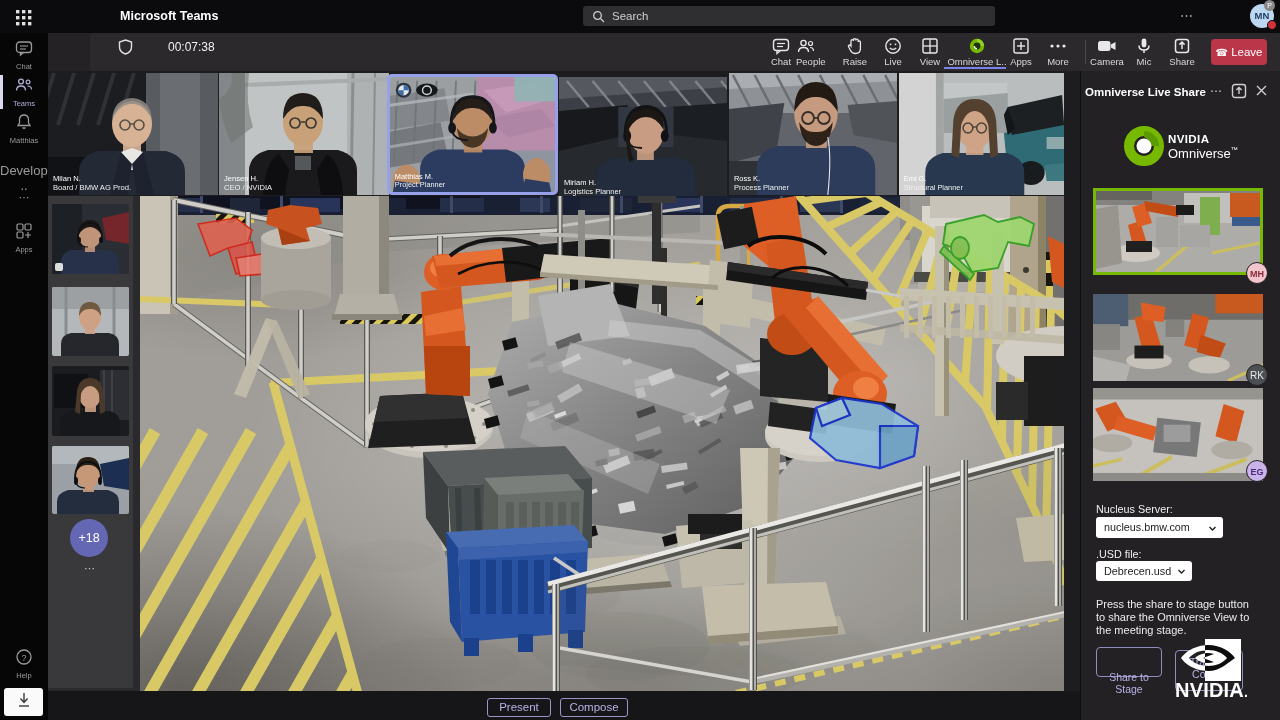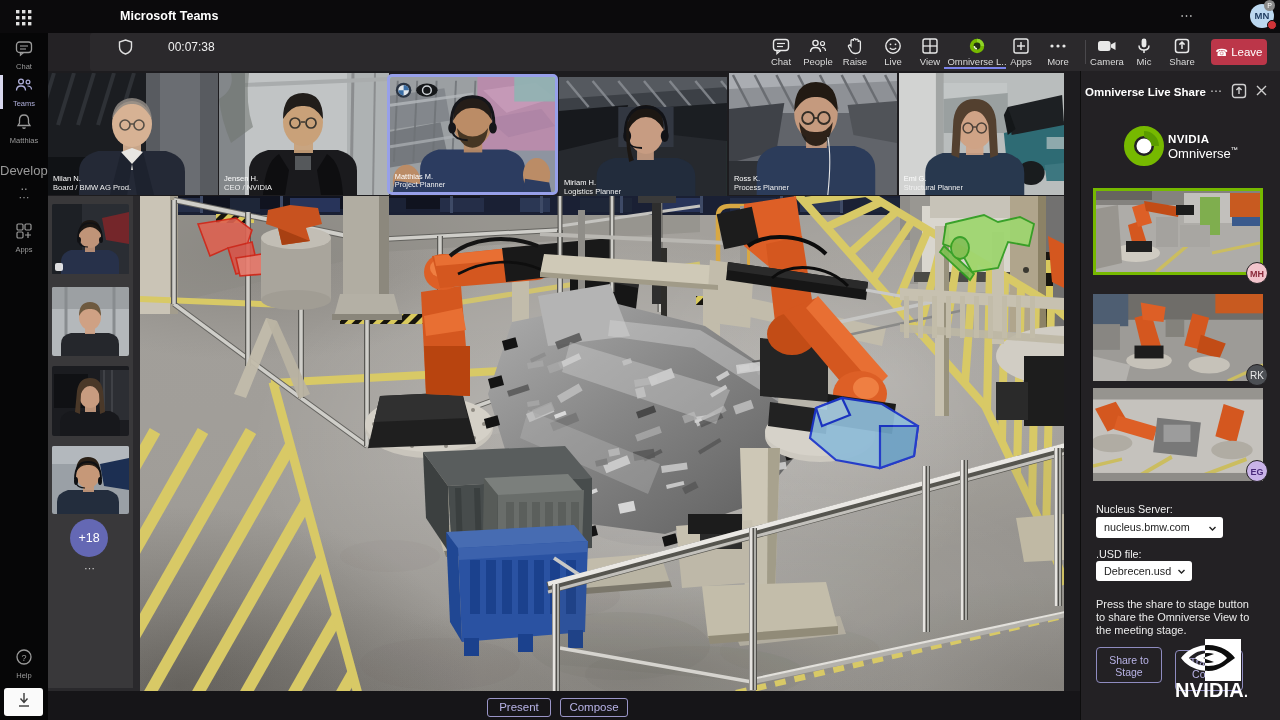--- a/index.html
+++ b/index.html
@@ -7,20 +7,24 @@
           <rect x="8" y="2" width="3.4" height="3.4" fill="#e0e0e0"></rect>
           <rect x="14" y="2" width="3.4" height="3.4" fill="#e0e0e0"></rect>
           <rect x="2" y="8" width="3.4" height="3.4" fill="#e0e0e0"></rect>
           <rect x="8" y="8" width="3.4" height="3.4" fill="#e0e0e0"></rect>
           <rect x="14" y="8" width="3.4" height="3.4" fill="#e0e0e0"></rect>
           <rect x="2" y="14" width="3.4" height="3.4" fill="#e0e0e0"></rect>
           <rect x="8" y="14" width="3.4" height="3.4" fill="#e0e0e0"></rect>
           <rect x="14" y="14" width="3.4" height="3.4" fill="#e0e0e0"></rect>
         </svg></div>
       <div class="abs" style="left:120px;top:9px;font-size:12.5px;font-weight:bold;color:#fff">Microsoft Teams</div>
+      <div class="abs" style="left:583px;top:6px;width:412px;height:20px;background:#2f2e31;border-radius:3px;color:#cfcfcf;font-size:11.5px;line-height:20px;"><svg style="vertical-align:-3px;margin-left:9px;margin-right:7px" width="13" height="13" viewBox="0 0 13 13">
+          <circle cx="5.5" cy="5.5" r="3.8" fill="none" stroke="#cfcfcf" stroke-width="1.3"></circle>
+          <line x1="8.5" y1="8.5" x2="12" y2="12" stroke="#cfcfcf" stroke-width="1.3"></line>
+        </svg>Search</div>
       <div class="abs" style="left:1180px;top:8px;color:#d0d0d0;font-size:13px;letter-spacing:1px">⋯</div>
       <div class="abs" style="left:1250px;top:4px;width:24px;height:24px;border-radius:50%;background:#bcd8f0;color:#1d3a5f;font-size:9.5px;font-weight:bold;text-align:center;line-height:24px">MN</div>
       <div class="abs" style="left:1267px;top:20px;width:8px;height:8px;border-radius:50%;background:#d13438;border:1px solid #0b0a0c"></div>
       <div class="abs" style="left:1264px;top:0px;width:11px;height:11px;border-radius:50%;background:#8a8a8a;color:#fff;font-size:7px;text-align:center;line-height:11px">P</div>
     </div>
     <div class="abs" style="left:48px;top:33px;width:1232px;height:38px;background:#242225;"></div>
     <div class="abs" style="left:90px;top:33px;width:1190px;height:38px;background:#2b292c;border-radius:3px 0 0 3px;">
       <div class="abs" style="left:28px;top:6px"><svg width="15" height="16" viewBox="0 0 15 16" xmlns="http://www.w3.org/2000/svg">
           <path d="M7.5,1 L13.5,3 L13.5,8 Q13.5,13 7.5,15 Q1.5,13 1.5,8 L1.5,3 Z" fill="none" stroke="#e0e0e0" stroke-width="1.4"></path>
         </svg></div>
@@ -28,21 +32,21 @@
     </div>
     <div style="position:absolute;left:759px;top:36px;width:44px;text-align:center">
       <div style="height:20px"><svg width="20" height="20" viewBox="0 0 20 20" xmlns="http://www.w3.org/2000/svg">
           <rect x="2.5" y="3.5" width="15" height="11" rx="3" fill="none" stroke="#e8e8e8" stroke-width="1.4"></rect>
           <path d="M6,14.5 L6,17.5 L9.5,14.5" fill="none" stroke="#e8e8e8" stroke-width="1.4"></path>
           <line x1="6" y1="7.5" x2="14" y2="7.5" stroke="#e8e8e8" stroke-width="1.2"></line>
           <line x1="6" y1="10.5" x2="12" y2="10.5" stroke="#e8e8e8" stroke-width="1.2"></line>
         </svg></div>
       <div style="font-size:9.5px;color:#dadada;margin-top:0px;white-space:nowrap">Chat</div>
     </div>
-    <div style="position:absolute;left:796px;top:36px;width:44px;text-align:center">
+    <div style="position:absolute;left:796px;top:36px;width:44px;text-align:left">
       <div style="height:20px"><svg width="20" height="20" viewBox="0 0 20 20" xmlns="http://www.w3.org/2000/svg">
           <circle cx="7.5" cy="7" r="2.6" fill="none" stroke="#e8e8e8" stroke-width="1.4"></circle>
           <path d="M2.5,16 Q2.5,11.5 7.5,11.5 Q12.5,11.5 12.5,16" fill="none" stroke="#e8e8e8" stroke-width="1.4"></path>
           <circle cx="14.5" cy="7.5" r="2" fill="none" stroke="#e8e8e8" stroke-width="1.2"></circle>
           <path d="M14,11.5 Q17.5,11.5 17.5,15" fill="none" stroke="#e8e8e8" stroke-width="1.2"></path>
         </svg></div>
       <div style="font-size:9.5px;color:#dadada;margin-top:0px;white-space:nowrap">People</div>
     </div>
     <div style="position:absolute;left:833px;top:36px;width:44px;text-align:center">
       <div style="height:20px"><svg width="20" height="20" viewBox="0 0 20 20" xmlns="http://www.w3.org/2000/svg">
@@ -890,21 +894,21 @@
       <div class="abs" style="left:165px;top:389px;width:22px;height:22px;border-radius:50%;background:#c9b3e8;color:#4a2a7a;font-size:9px;font-weight:bold;text-align:center;line-height:22px;border:1px solid #232124;box-sizing:border-box">EG</div>
       <div class="abs" style="left:15px;top:432px;font-size:10.8px;color:#f0f0f0">Nucleus Server:</div>
       <div class="abs" style="left:15px;top:446px;width:127px;height:21px;background:#fff;border-radius:3px;color:#222;font-size:10.8px;line-height:21px"><span style="margin-left:8px">nucleus.bmw.com</span><svg style="position:absolute;right:6px;top:6.5px" width="9" height="9" viewBox="0 0 9 9">
           <path d="M1.5,3 L4.5,6 L7.5,3" stroke="#222" stroke-width="1.4" fill="none"></path>
         </svg></div>
       <div class="abs" style="left:15px;top:477px;font-size:10.8px;color:#f0f0f0">.USD file:</div>
       <div class="abs" style="left:15px;top:490px;width:96px;height:20px;background:#fff;border-radius:3px;color:#222;font-size:10.8px;line-height:20px"><span style="margin-left:8px">Debrecen.usd</span><svg style="position:absolute;right:6px;top:6px" width="9" height="9" viewBox="0 0 9 9">
           <path d="M1.5,3 L4.5,6 L7.5,3" stroke="#222" stroke-width="1.4" fill="none"></path>
         </svg></div>
       <div class="abs" style="left:15px;top:527px;width:162px;font-size:11px;color:#ececec;line-height:13.2px">Press the share to stage button to share the Omniverse View to the meeting stage.</div>
-      <div class="abs" style="left:15px;top:576px;width:66px;height:36px;border:1px solid #8f8cc0;border-radius:4px;box-sizing:border-box;color:#b8b3e6;font-size:10.5px;text-align:center;padding-top:6px">Share to<br>Stage</div>
+      <div class="abs" style="left:15px;top:576px;width:66px;height:30px;border:1px solid #8f8cc0;border-radius:4px;box-sizing:border-box;color:#b8b3e6;font-size:10.5px;text-align:center;padding-top:23px">Share to<br>Stage</div>
       <div class="abs" style="left:94px;top:579px;width:68px;height:41px;border:1px solid #8f8cc0;border-radius:4px;box-sizing:border-box;color:#b8b3e6;font-size:10.5px;text-align:center;padding-top:5px">Transfer<br>Control</div>
       <div class="abs" style="left:124px;top:568px;width:36px;height:42px;background:#fff;"></div>
       <div class="abs" style="left:100px;top:571px"><svg width="56" height="34" viewBox="0 0 56 34" xmlns="http://www.w3.org/2000/svg">
           <defs>
             <clipPath id="eL">
               <rect x="0" y="0" width="24" height="34"></rect>
             </clipPath>
             <clipPath id="eR">
               <rect x="24" y="0" width="32" height="34"></rect>
             </clipPath>

